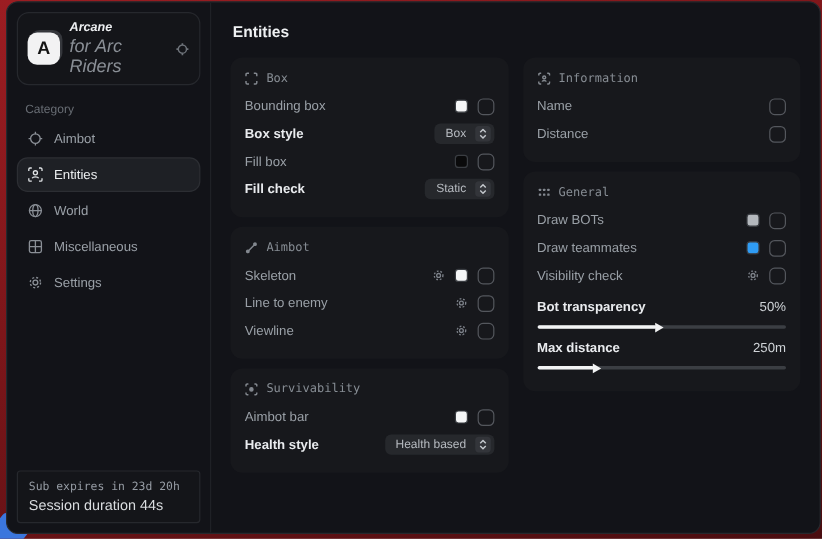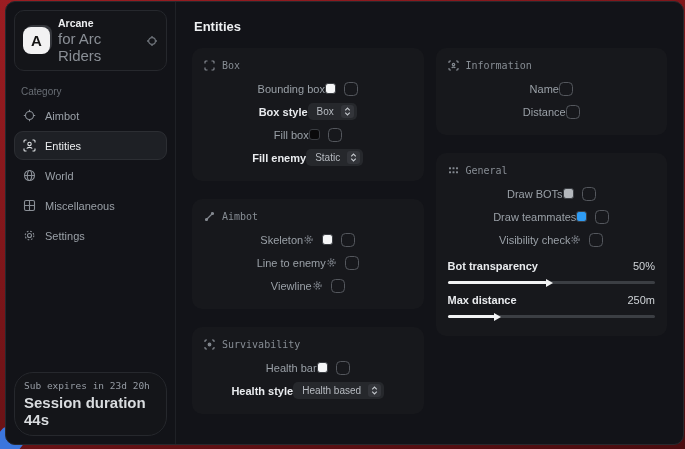--- a/index.html
+++ b/index.html
@@ -27,50 +27,50 @@
   .profile-card{
     border:1px solid #26282d; border-radius:10px; padding:6px 8px;
     display:flex; align-items:center; gap:8px; background:#141519;
   }
   .avatar{
     width:27px; height:27px; border-radius:8px; background:#f2f2f3;
     color:#141414; font-weight:bold; font-size:15px;
     display:flex; align-items:center; justify-content:center;
     box-shadow:2px -2px 0 0 #35373c;
   }
-  .profile-text{ flex:1; min-width:0; }
+  .profile-text{ flex:1; min-width:0;font-style:italic; }
   .profile-name{ font-size:10.5px; font-weight:bold; color:#eceef0; }
   .profile-sub{ font-size:15px; color:#8a8f96; margin-top:1px; }
   .sync-btn{ color:#6e737a; display:flex; }
   .category-label{ font-size:10px; color:#686d74; margin:15px 0 4px 7px; }
   .nav{ display:flex; flex-direction:column; gap:1px; }
   .nav-item{
     display:flex; align-items:center; gap:9px; padding:7px 8px;
     border-radius:9px; color:#9aa0a7; font-size:11px; border:1px solid transparent;
     cursor:pointer;
   }
   .nav-item.active{ background:#1e2025; border-color:#2c2e33; color:#eceef0; }
   .nav-icon{ display:flex; color:#8a8f96; }
   .nav-item.active .nav-icon{ color:#dfe2e5; }
   .sidebar-spacer{ flex:1; }
   .footer-card{
-    border:1px solid #26282d; border-radius:19px; padding:7px 9px; background:#141519;
+    border:1px solid #26282d; border-radius:3px; padding:7px 9px; background:#141519;
   }
   .footer-line1{ font-family:"DejaVu Sans Mono",monospace; font-size:9.5px; color:#969ca4; }
-  .footer-line2{ font-size:15px; font-weight:bold; color:#d9dcdf; margin-top:3px; }
+  .footer-line2{ font-size:12px; font-weight:normal; color:#d9dcdf; margin-top:3px; }
   
   .main{ flex:1; padding:13px 16px; overflow:hidden; }
   .page-title{ font-size:13px; font-weight:bold; color:#eef0f2; margin:4px 0 14px 2px; }
   .columns{ display:flex; gap:12px; align-items:flex-start; }
-  .col{ flex:1; display:flex; flex-direction:column; gap:18px; min-width:0; }
+  .col{ flex:1; display:flex; flex-direction:column; gap:8px; min-width:0; }
   .card{ background:#17181c; border-radius:10px; padding:10px 12px 12px; }
   .sec-head{ display:flex; align-items:center; gap:7px; margin:2px 0 6px; }
   .sec-icon{ color:#83888f; display:flex; }
   .sec-title{ font-family:"DejaVu Sans Mono",monospace; font-size:10px; color:#878d94; }
-  .row{ display:flex; align-items:center; justify-content:center; height:23px; }
+  .row{ display:flex; align-items:center; justify-content:space-between; height:23px; }
   .row-label{ font-size:11px; color:#9aa0a7; }
   .row-label.strong{ color:#e9ebee; font-weight:bold; }
   .controls{ display:flex; align-items:center; gap:8px; }
   .swatch{ width:11px; height:11px; border-radius:3px; border:1px solid #3a3d42; }
   .checkbox{
     width:14px; height:14px; border-radius:4.5px; border:1.5px solid #54575d;
     background:#17181c; cursor:pointer;
   }
   .mini-gear{ color:#7d828a; display:flex; cursor:pointer; }
   .dropdown{
@@ -212,21 +212,21 @@
             </span>
           </div>
           <div class="row">
             <span class="row-label">Fill box</span>
             <span class="controls">
               <span class="swatch" style="background: rgb(10, 10, 11);"></span>
               <span class="checkbox"></span>
             </span>
           </div>
           <div class="row">
-            <span class="row-label strong">Fill enemy</span>
+            <span class="row-label strong">Fill check</span>
             <span class="controls">
               <span class="dropdown">
                 <span class="dropdown-value">Static</span>
                 <span class="dropdown-caret">
                   <svg width="9" height="9" viewBox="0 0 9 9" fill="none" stroke="currentColor" stroke-width="1.2">
                       <path d="M2.2 3.3 4.5 1l2.3 2.3M2.2 5.7 4.5 8l2.3-2.3"></path>
                     </svg>
                 </span>
               </span>
             </span>
@@ -287,21 +287,21 @@
           <div class="sec-head">
             <span class="sec-icon">
               <svg width="11" height="11" viewBox="0 0 11 11" fill="none" stroke="currentColor" stroke-width="1.2">
                 <path d="M1 3V2a1 1 0 0 1 1-1h1M10 3V2a1 1 0 0 0-1-1H8M1 8v1a1 1 0 0 0 1 1h1M10 8v1a1 1 0 0 1-1 1H8"></path>
                 <circle cx="5.5" cy="5.5" r="1.3" fill="currentColor"></circle>
               </svg>
             </span>
             <span class="sec-title">Survivability</span>
           </div>
           <div class="row">
-            <span class="row-label">Health bar</span>
+            <span class="row-label">Aimbot bar</span>
             <span class="controls">
               <span class="swatch" style="background: rgb(245, 246, 247);"></span>
               <span class="checkbox"></span>
             </span>
           </div>
           <div class="row">
             <span class="row-label strong">Health style</span>
             <span class="controls">
               <span class="dropdown">
                 <span class="dropdown-value">Health based</span>

